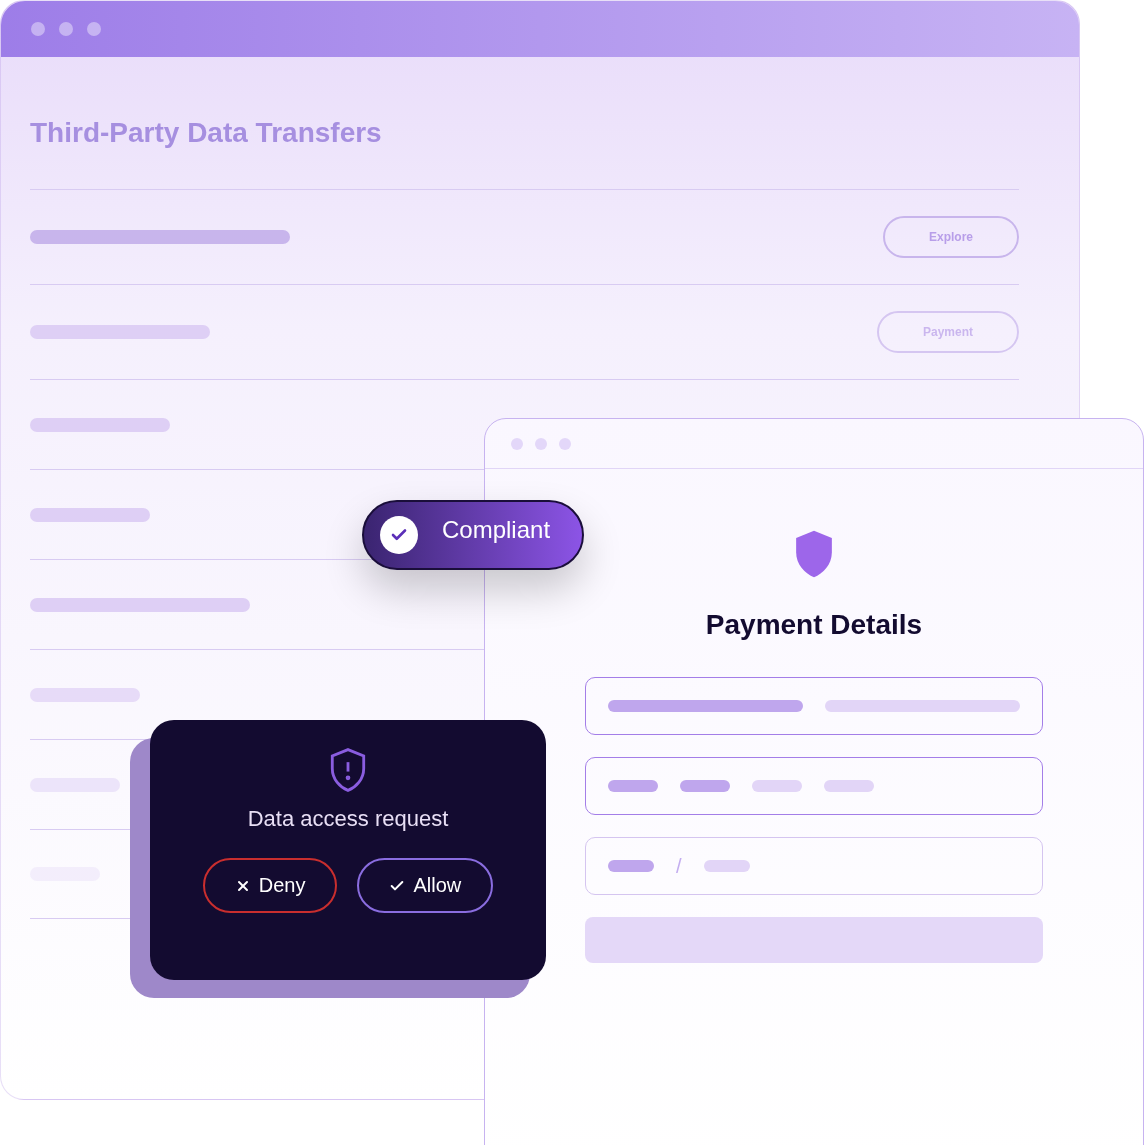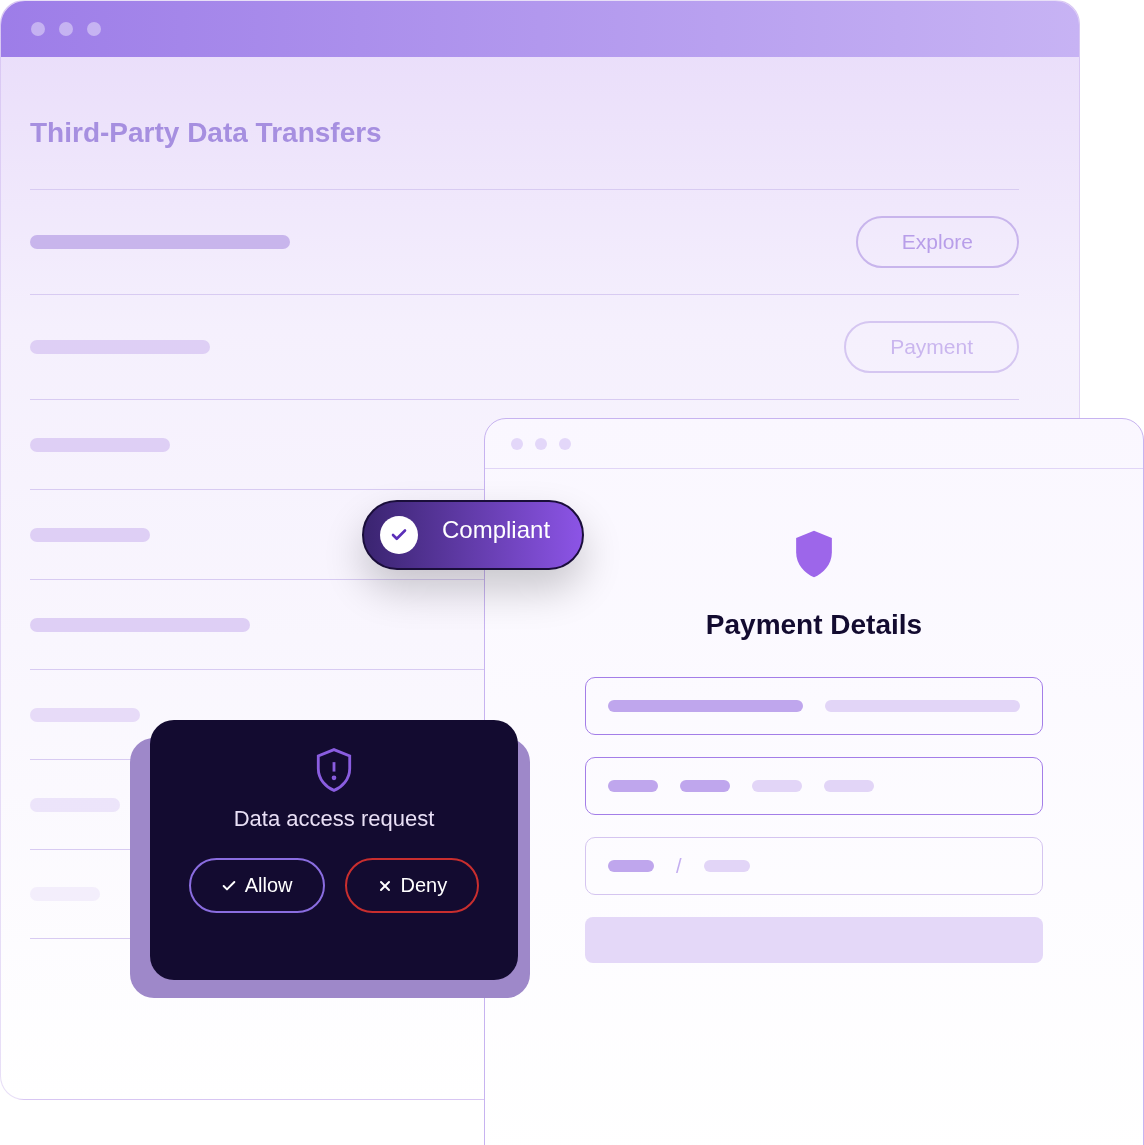--- a/index.html
+++ b/index.html
@@ -57,22 +57,22 @@
   border-radius: 7px;
   background: #c8b5ec;
 }
 .bar.faded { background: #decff5; }
 
 .pill-btn {
   border: 2px solid #c8b5ec;
   background: transparent;
   border-radius: 999px;
   padding: 12px 44px;
-  font-size: 21px;
-  font-weight: 400;
+  font-size: 12px;
+  font-weight: 700;
   color: #b89ee9;
   cursor: pointer;
 }
 
 
 .compliant-badge {
   position: absolute;
   top: 500px;
   left: 362px;
   display: flex;
@@ -157,21 +157,21 @@
   width: 400px;
   height: 260px;
   border-radius: 24px;
   background: #9e88c9;
   z-index: 25;
 }
 .modal {
   position: absolute;
   top: 720px;
   left: 150px;
-  width: 368px;
+  width: 396px;
   height: 260px;
   border-radius: 24px;
   background: #130b30;
   z-index: 30;
   color: #fff;
   display: flex;
   flex-direction: column;
   align-items: center;
   padding: 28px 30px;
 }
@@ -278,27 +278,27 @@
 
 <div class="modal-stack-back"></div>
 <div class="modal">
   <svg class="shield-warn" width="38" height="44" viewBox="0 0 24 28" fill="none" stroke="#8a5de0" stroke-width="1.8">
     <path d="M12 1 L22 5 V13 C22 20 17 25 12 27 C7 25 2 20 2 13 V5 Z"></path>
     <line x1="12" y1="9" x2="12" y2="15"></line>
     <circle cx="12" cy="19" r="0.6" fill="#8a5de0"></circle>
   </svg>
   <div class="modal-title">Data access request</div>
   <div class="modal-buttons">
-    <button class="modal-btn allow">
-      <svg width="16" height="16" viewBox="0 0 24 24" fill="none" stroke="#fff" stroke-width="3" stroke-linecap="round" stroke-linejoin="round">
-          <polyline points="20 6 9 17 4 12"></polyline>
-        </svg>
-      <span>Allow</span>
-    </button>
     <button class="modal-btn deny">
       <svg width="16" height="16" viewBox="0 0 24 24" fill="none" stroke="#fff" stroke-width="3" stroke-linecap="round" stroke-linejoin="round">
           <line x1="18" y1="6" x2="6" y2="18"></line>
           <line x1="6" y1="6" x2="18" y2="18"></line>
         </svg>
       <span>Deny</span>
     </button>
+    <button class="modal-btn allow">
+      <svg width="16" height="16" viewBox="0 0 24 24" fill="none" stroke="#fff" stroke-width="3" stroke-linecap="round" stroke-linejoin="round">
+          <polyline points="20 6 9 17 4 12"></polyline>
+        </svg>
+      <span>Allow</span>
+    </button>
   </div>
 </div>
 
 </body></html>

